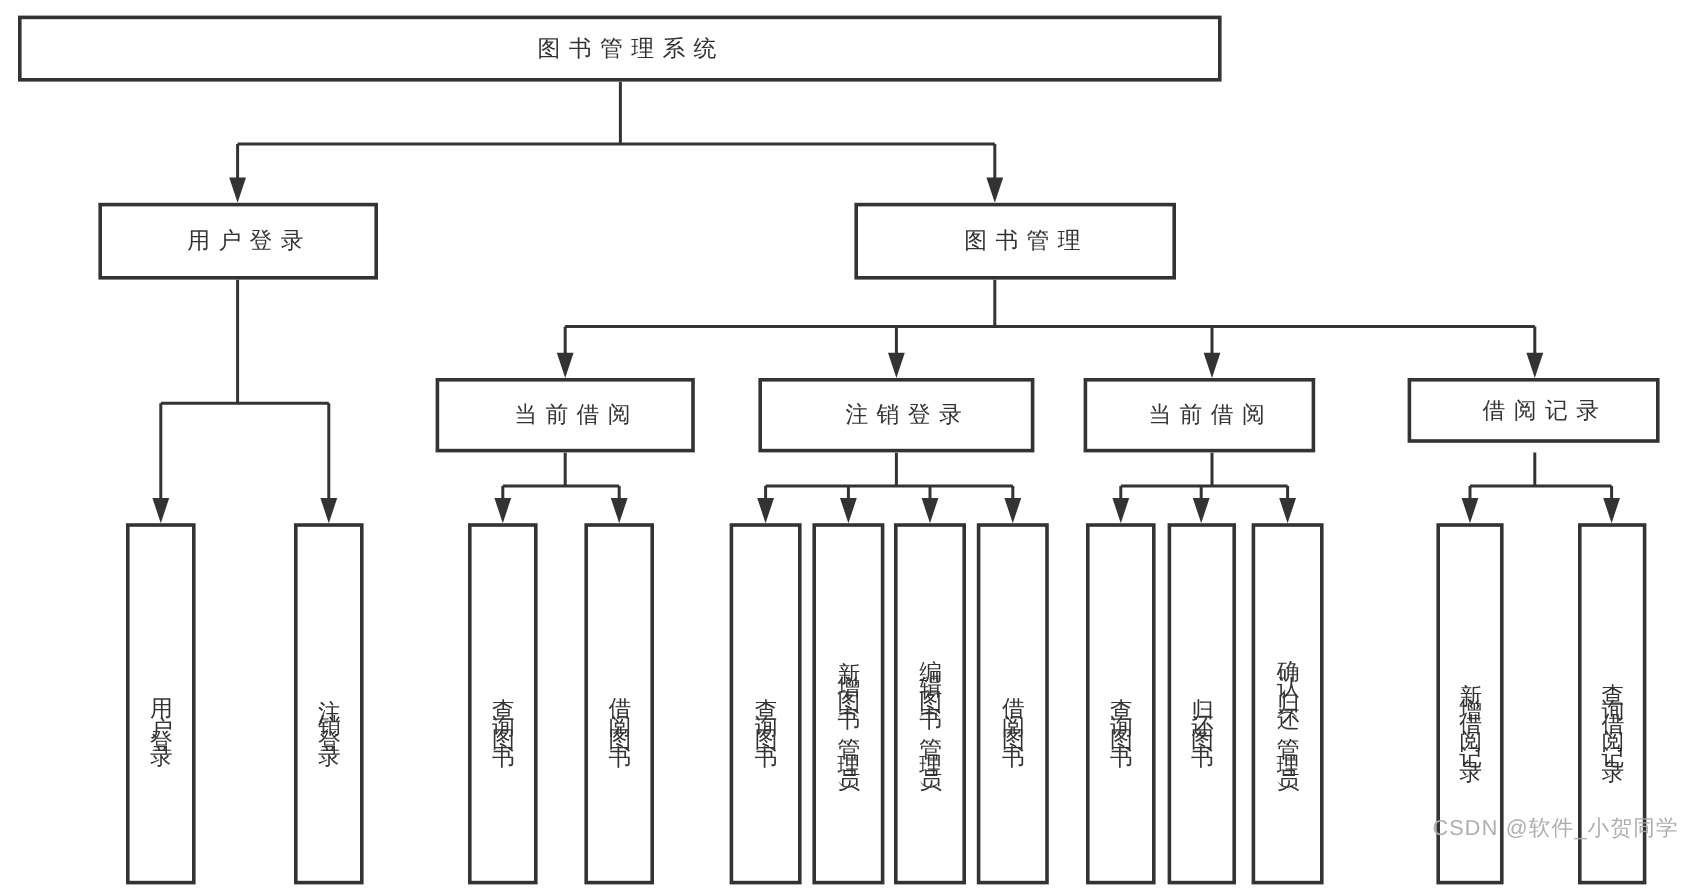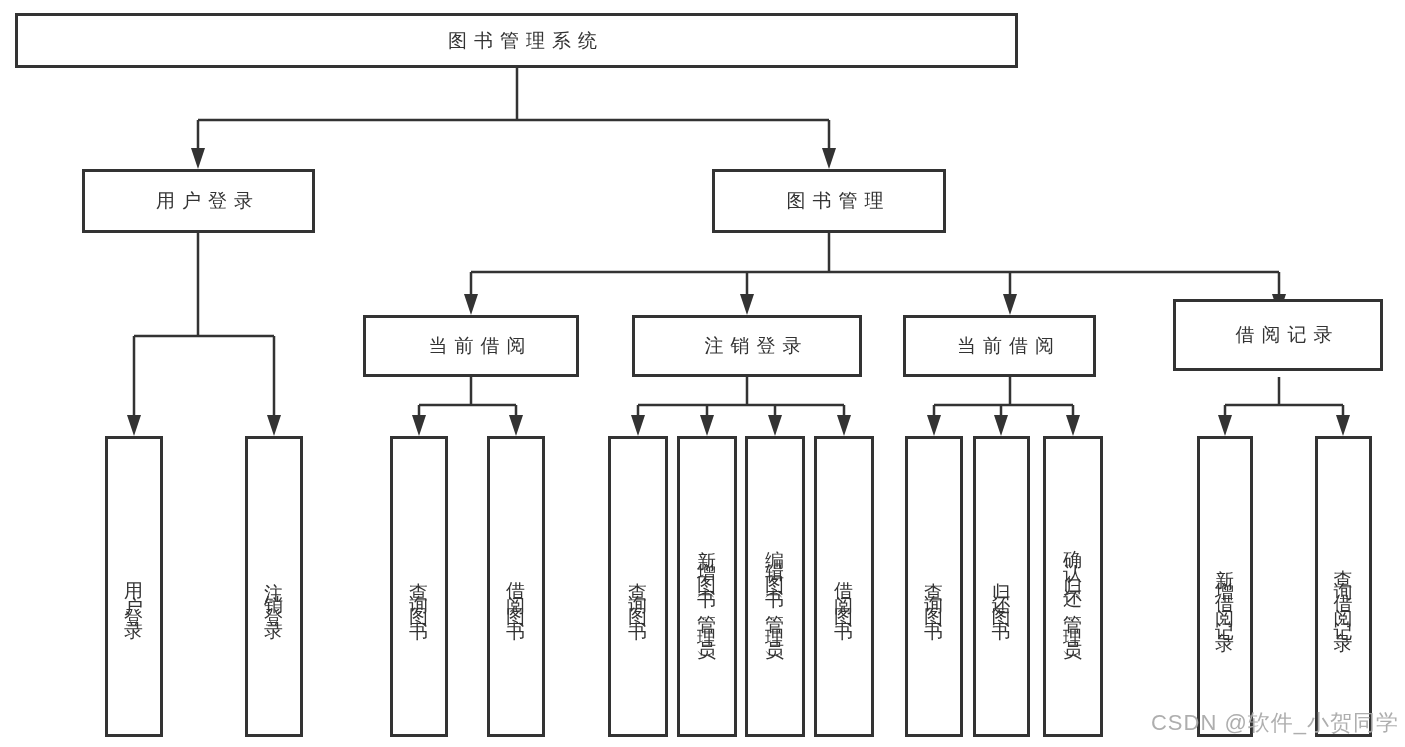--- a/index.html
+++ b/index.html
@@ -37,23 +37,23 @@
     writing-mode: vertical-lr;
     text-orientation: mixed;
     font-size: 19px;
     letter-spacing: 13px;
     padding-top: 13px;   
     line-height: 1;
   }
   #watermark {
     position: absolute;
     right: 6px;
-    top: 708px;
+    top: 678px;
     z-index: 5;
-    font-size: 22px;
+    font-size: 18px;
     letter-spacing: 1px;
     color: rgba(170,170,170,0.95);
     white-space: nowrap;
     text-align: right;
   }
 </style>
 </head>
 <body>
 
 <div id="canvas">
@@ -101,26 +101,26 @@
       <polygon points="1066,415 1080,415 1073,436"></polygon>
 
       <polygon points="1218,415 1232,415 1225,436"></polygon>
       <polygon points="1336,415 1350,415 1343,436"></polygon>
     </g>
   </svg>
 
   <div class="box h" style="left:15px;top:13px;width:1003px;height:55px">图书管理系统</div>
 
   <div class="box h" style="left:82px;top:169px;width:233px;height:64px">用户登录</div>
-  <div class="box h" style="left:712px;top:169px;width:234px;height:64px">图书管理</div>
+  <div class="box h" style="left:712px;top:169px;width:268px;height:64px">图书管理</div>
 
   <div class="box h" style="left:363px;top:315px;width:216px;height:62px">当前借阅</div>
   <div class="box h" style="left:632px;top:315px;width:230px;height:62px">注销登录</div>
   <div class="box h" style="left:903px;top:315px;width:193px;height:62px">当前借阅</div>
-  <div class="box h" style="left:1173px;top:299px;width:210px;height:72px">借阅记录</div>
+  <div class="box h" style="left:1173px;top:315px;width:210px;height:54px">借阅记录</div>
 
   <div class="box v" style="left:105px;top:436px;width:58px;height:301px">用户登录</div>
   <div class="box v" style="left:245px;top:436px;width:58px;height:301px">注销登录</div>
 
   <div class="box v" style="left:390px;top:436px;width:58px;height:301px">查询图书</div>
   <div class="box v" style="left:487px;top:436px;width:58px;height:301px">借阅图书</div>
 
   <div class="box v" style="left:608px;top:436px;width:60px;height:301px">查询图书</div>
   <div class="box v" style="left:677px;top:436px;width:60px;height:301px">新增图书（管理员）</div>
   <div class="box v" style="left:745px;top:436px;width:60px;height:301px">编辑图书（管理员）</div>

